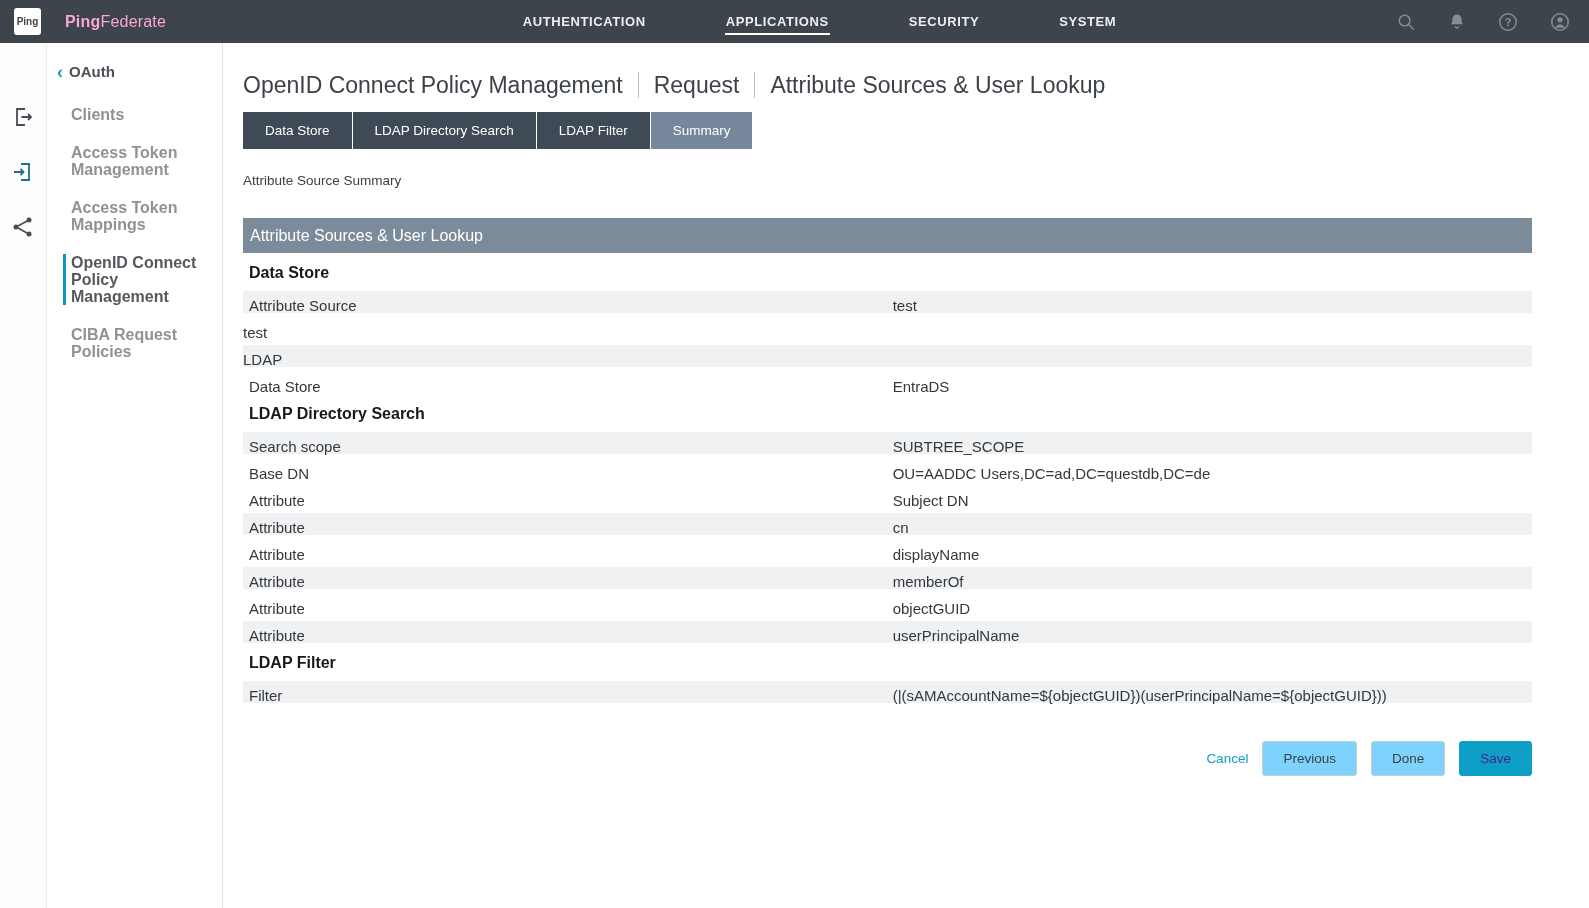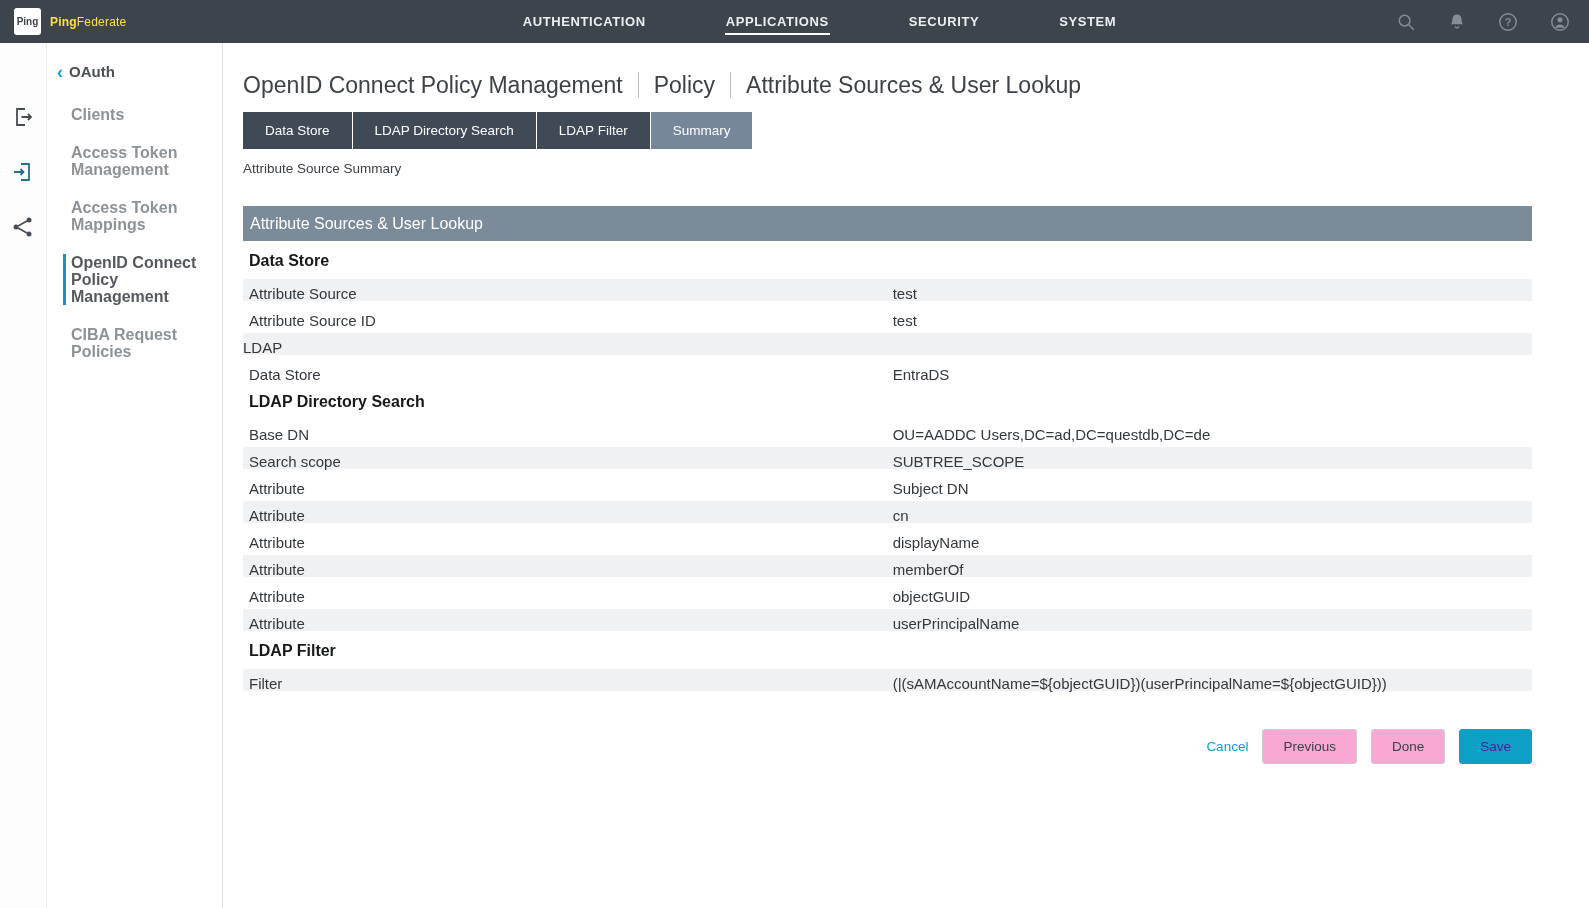--- a/index.html
+++ b/index.html
@@ -5,21 +5,21 @@
   * { box-sizing: border-box; margin: 0; padding: 0; }
   html, body { width: 1589px; height: 908px; overflow: hidden; background: #fff;
                font-family: "Liberation Sans", sans-serif; }
 
   
   .topbar { height: 43px; background: var(--header-bg); display: flex; align-items: center;
             padding: 0 18px 0 14px; color: #fff; }
   .brand { display: flex; align-items: center; gap: 9px; width: 230px; text-align: center; }
   .logo { width: 27px; height: 27px; background: #fff; border-radius: 3px; color: var(--header-bg);
           font-size: 10px; font-weight: bold; display: flex; align-items: center; justify-content: center; }
-  .brand-text { font-size: 12px; letter-spacing: .2px; color: #fde047; }
+  .brand-text { font-size: 16px; letter-spacing: .2px; color: #f9a8d4; margin-left: 15px; }
   .brand-text b { font-weight: 700; }
   .brand-text span { font-weight: 300; }
   .top-nav { flex: 1; display: flex; justify-content: center; gap: 48px; }
   .nav-item { font-size: 13px; font-weight: 600; letter-spacing: .6px; color: #eceef0;
               padding: 5px 1px 4px; cursor: pointer; border-bottom: 2px solid transparent; margin-left: 30px; }
   .nav-item.active { border-bottom-color: #fff; }
   .top-icons { display: flex; align-items: center; gap: 30px; color: #868d94; margin-left: 30px; }
   .top-icons svg { display: block; cursor: pointer; }
 
   
@@ -41,38 +41,38 @@
   .breadcrumb { font-size: 23px; font-weight: 400; color: #3d4248; line-height: 28px;
                 display: flex; align-items: center; }
   .bc-sep { display: inline-block; width: 1px; height: 26px; background: #b9bdc1; margin: 0 15px; }
 
   
   .tabs { display: flex; margin-top: 13px; }
   .tab { height: 37px; line-height: 37px; padding: 0 22px; font-size: 13.5px; color: #fff;
          background: var(--tab-dark); margin-right: 1px; cursor: pointer; }
   .tab.active { background: var(--tab-active); }
 
-  .summary-label { margin-top: 12px; font-size: 13.5px; color: #3c4146; }
+  .summary-label { margin-top: 24px; font-size: 13.5px; color: #3c4146; }
 
   .panel-title { margin-top: 30px; height: 35px; line-height: 35px; background: var(--panel-header-bg);
                  color: #fff; font-size: 16px; padding-left: 7px; }
 
   
   .section-heading { font-size: 16px; font-weight: 700; color: #16181a; margin: 11px 0 9px; padding-left: 6px; }
   .row { display: flex; height: 22px; line-height: 29px; margin-bottom: 5px; font-size: 15px; color: #33383d; }
   .row.shade { background: var(--row-shade); }
   .row-label { flex: 0 0 50.4%; padding-left: 6px; }
   .row-value { flex: 1; }
 
   
   .footer { margin-top: 38px; display: flex; justify-content: flex-end; align-items: center; gap: 14px;
             padding-bottom: 24px; }
   .cancel { color: var(--accent); font-size: 13.5px; cursor: pointer; text-decoration: none; }
   .btn { height: 35px; padding: 0 20px; font-size: 13.5px; font-family: "Liberation Sans", sans-serif;
-         background: #f9a8d4; border: 1px solid #c9ccce; border-radius: 3px; color: #3c4146; cursor: pointer; }
+         background: #7dd3fc; border: 1px solid #c9ccce; border-radius: 3px; color: #3c4146; cursor: pointer; }
   .btn.primary { background: var(--accent); border-color: var(--accent); color: #4c1d95; }
 </style>
 </head>
 <body>
 
 <header class="topbar">
   <div class="brand">
     <div class="logo">
       <span>Ping</span>
     </div>
@@ -149,21 +149,21 @@
         <div class="side-item">Access Token Mappings</div>
         <div class="side-item active">OpenID Connect Policy Management</div>
         <div class="side-item">CIBA Request Policies</div>
       </nav>
   </aside>
 
   <main class="main">
     <h1 class="breadcrumb" id="breadcrumb">
         <span class="bc-seg">OpenID Connect Policy Management</span>
         <span class="bc-sep"></span>
-        <span class="bc-seg">Policy</span>
+        <span class="bc-seg">Request</span>
         <span class="bc-sep"></span>
         <span class="bc-seg">Attribute Sources &amp; User Lookup</span>
       </h1>
 
     <div class="tabs" id="tabs">
         <div class="tab">Data Store</div>
         <div class="tab">LDAP Directory Search</div>
         <div class="tab">LDAP Filter</div>
         <div class="tab active">Summary</div>
       </div>
@@ -172,38 +172,37 @@
 
     <div class="panel-title">Attribute Sources &amp; User Lookup</div>
 
     <div id="sections">
         <div class="section-heading">Data Store</div>
         <div class="row shade">
           <div class="row-label">Attribute Source</div>
           <div class="row-value">test</div>
         </div>
         <div class="row">
-          <div class="row-label">Attribute Source ID</div>
           <div class="row-value">test</div>
         </div>
         <div class="row shade">
           <div class="row-value">LDAP</div>
         </div>
         <div class="row">
           <div class="row-label">Data Store</div>
           <div class="row-value">EntraDS</div>
         </div>
         <div class="section-heading">LDAP Directory Search</div>
+        <div class="row shade">
+          <div class="row-label">Search scope</div>
+          <div class="row-value">SUBTREE_SCOPE</div>
+        </div>
         <div class="row">
           <div class="row-label">Base DN</div>
           <div class="row-value">OU=AADDC Users,DC=ad,DC=questdb,DC=de</div>
-        </div>
-        <div class="row shade">
-          <div class="row-label">Search scope</div>
-          <div class="row-value">SUBTREE_SCOPE</div>
         </div>
         <div class="row">
           <div class="row-label">Attribute</div>
           <div class="row-value">Subject DN</div>
         </div>
         <div class="row shade">
           <div class="row-label">Attribute</div>
           <div class="row-value">cn</div>
         </div>
         <div class="row">

